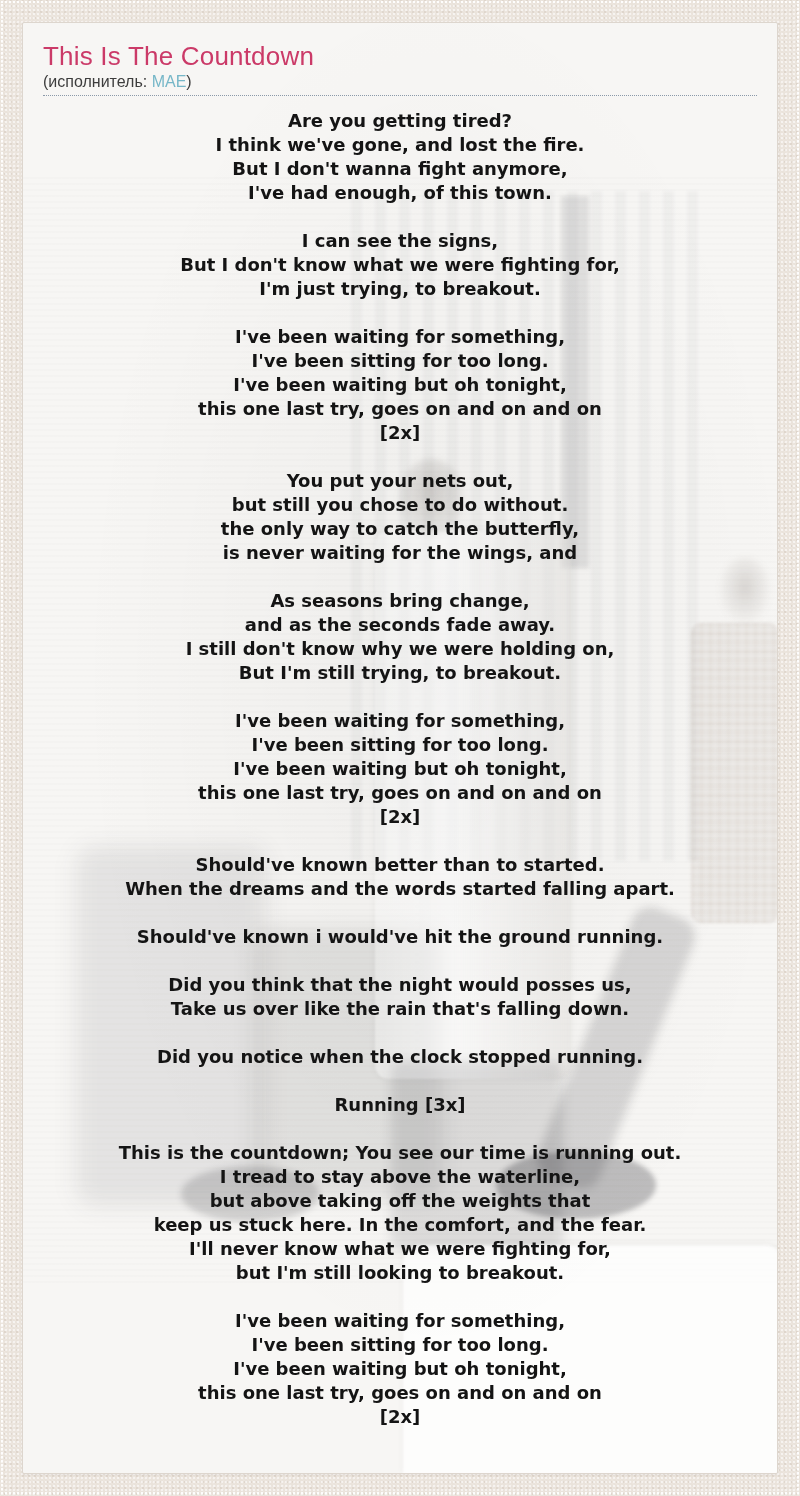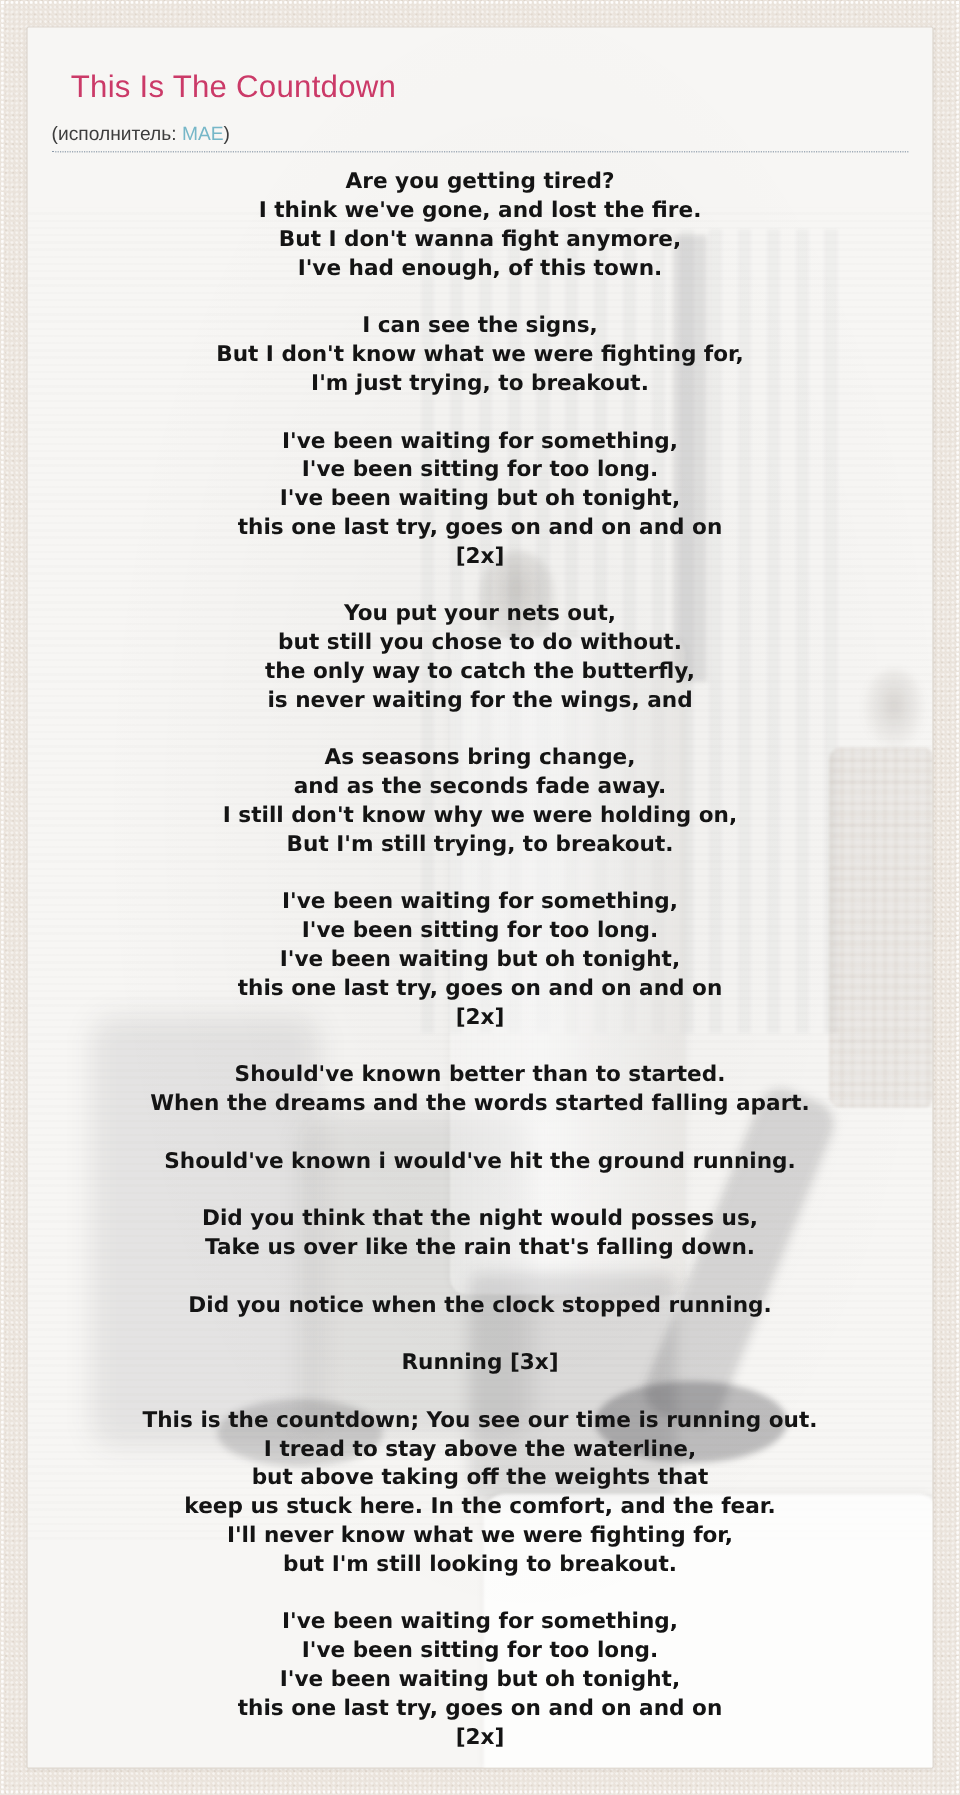--- a/index.html
+++ b/index.html
@@ -63,24 +63,24 @@
   .ph-sit2{left:230px;top:905px;width:190px;height:270px;background:rgba(35,35,42,0.10);border-radius:20px;filter:blur(10px);}
   .ph-leg2{left:560px;top:880px;width:66px;height:290px;background:rgba(30,30,36,0.15);border-radius:20px;
     transform:rotate(22deg);filter:blur(4px);}
   .ph-shoe1{left:473px;top:1128px;width:160px;height:68px;border-radius:50%;background:rgba(25,25,30,0.26);filter:blur(2.5px);}
   .ph-shoe2{left:158px;top:1143px;width:138px;height:56px;border-radius:50%;background:rgba(25,25,30,0.16);filter:blur(3px);}
   .ph-couch{left:380px;top:1222px;width:380px;height:230px;border-radius:18px 18px 0 0;
     background:rgba(255,255,255,0.72);box-shadow:0 -2px 6px rgba(0,0,0,0.05);filter:blur(1.5px);}
 
   .content{position:relative;padding:18px 20px 26px 20px;}
   .page-title{
-    margin:16px;font-size:26px;line-height:30px;font-weight:normal;
+    margin:0;font-size:26px;line-height:30px;font-weight:normal;
     color:#cb3a68;letter-spacing:0.2px;
   }
-  .artist-line{font-size:16px;line-height:19px;color:#3d3d3d;margin-top:12px;}
+  .artist-line{font-size:16px;line-height:19px;color:#3d3d3d;margin-top:1px;}
   .artist-link{color:#76b7c8;text-decoration:none;cursor:pointer;}
   .separator{border:0;border-bottom:1px dotted #8b99a9;margin:4px 0 0 0;height:0;}
   .lyrics{
     margin-top:13px;
     font-family:"DejaVu Sans", sans-serif;
     font-size:18px;font-weight:bold;line-height:24px;color:#141414;
   }
   .stanza{margin:0 0 24px 0;text-align:center;}
   .stanza:last-child{margin-bottom:0;}
 </style>

